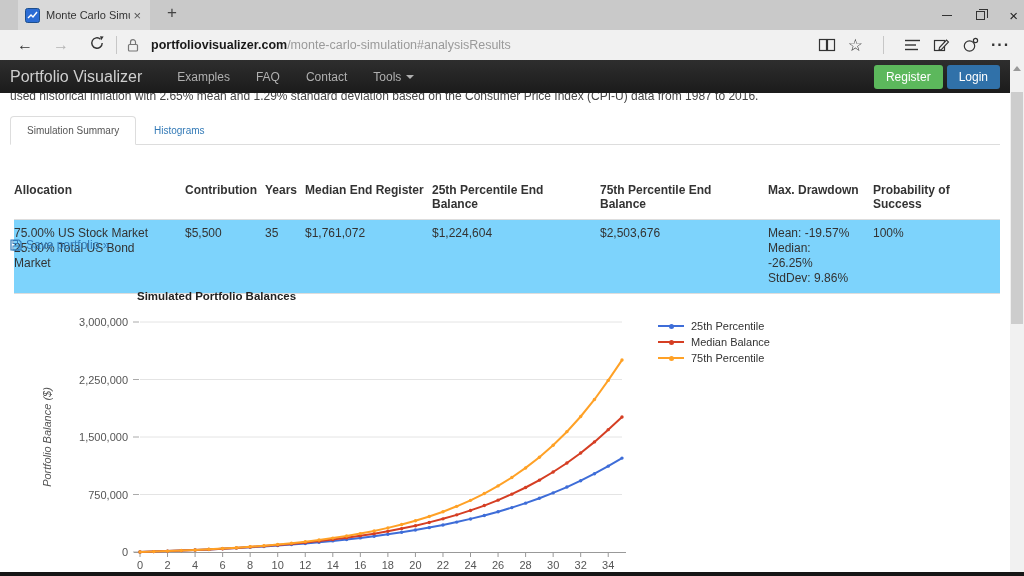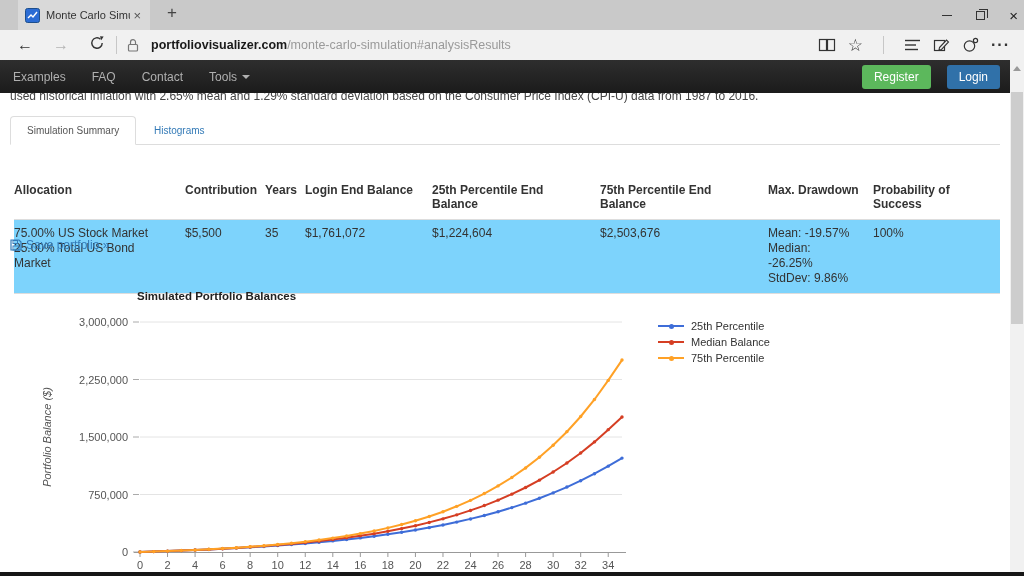--- a/index.html
+++ b/index.html
@@ -36,21 +36,21 @@
 
   
   .navbar { position:absolute; left:0; top:60px; width:1010px; height:33px; z-index:5;
             background:linear-gradient(#2e2e2e,#1b1b1b); display:flex; align-items:center; }
   .brand { color:#cfcfcf; font-size:16px; margin-left:10px; margin-right:22px; white-space:nowrap; }
   .nav-menu { display:flex; align-items:center; height:100%; }
   .nav-item { color:#b0b0b0; font-size:12px; padding:0 13px; height:100%; display:flex; align-items:center;
               text-decoration:none; white-space:nowrap; }
   .caret { display:inline-block; width:0; height:0; border-left:4px solid transparent;
            border-right:4px solid transparent; border-top:4px solid #b0b0b0; margin-left:5px; }
-  .nav-right { margin-left:auto; margin-right:10px; display:flex; gap:16px; }
+  .nav-right { margin-left:auto; margin-right:10px; display:flex; gap:4px; }
   .btn { font-size:12px; color:#fff; border-radius:3px; padding:4px 11px; border:1px solid transparent; }
 
   
   .content { position:absolute; left:0; top:93px; width:1010px; height:479px; background:#fff; overflow:hidden; }
   .intro { position:absolute; left:10px; top:-4px; width:990px; font-size:12px; color:#444; }
 
   .tabbar { position:absolute; left:10px; top:24px; width:990px; height:28px; border-bottom:1px solid #ddd; }
   .ptab { position:absolute; bottom:-1px; height:29px; display:flex; align-items:center; font-size:10px; }
   .ptab.active { left:0; padding:0 16px; background:#fff; color:#555;
                  border:1px solid #ddd; border-bottom:1px solid #fff; border-radius:4px 4px 0 0; }
@@ -142,20 +142,21 @@
       </svg>
       <svg width="17" height="16" viewBox="0 0 17 16">
         <circle cx="7.5" cy="9" r="5.2" fill="none" stroke="#333" stroke-width="1.2"></circle>
         <circle cx="13.5" cy="3.5" r="2.1" fill="#f1f1f1" stroke="#333" stroke-width="1.2"></circle>
       </svg>
       <span class="dots">···</span>
     </div>
   </div>
 
   <nav class="navbar">
+    <span class="brand">Portfolio Visualizer</span>
     <div class="nav-menu" id="nav-menu">
         <a class="nav-item">Examples</a>
         <a class="nav-item">FAQ</a>
         <a class="nav-item">Contact</a>
         <a class="nav-item">Tools<span class="caret"></span></a>
       </div>
     <div class="nav-right">
       <span class="btn" id="btn-register" style="background: rgb(92, 184, 92);">Register</span>
       <span class="btn" id="btn-login" style="background: rgb(48, 113, 169); text-align: center;">Login</span>
     </div>
@@ -167,21 +168,21 @@
     <div class="tabbar">
       <span class="ptab active">Simulation Summary</span>
       <span class="ptab inactive">Histograms</span>
     </div>
 
     <div class="tbl">
       <div class="tbl-head" id="tbl-head">
           <span>Allocation</span>
           <span>Contribution</span>
           <span>Years</span>
-          <span>Login End Balance</span>
+          <span>Median End Register</span>
           <span>25th Percentile End Balance</span>
           <span>75th Percentile End Balance</span>
           <span>Max. Drawdown</span>
           <span>Probability of Success</span>
         </div>
       <div class="tbl-row">
         <div>
           <div>75.00% US Stock Market</div>
           <div>25.00% Total US Bond Market</div>
         </div>

